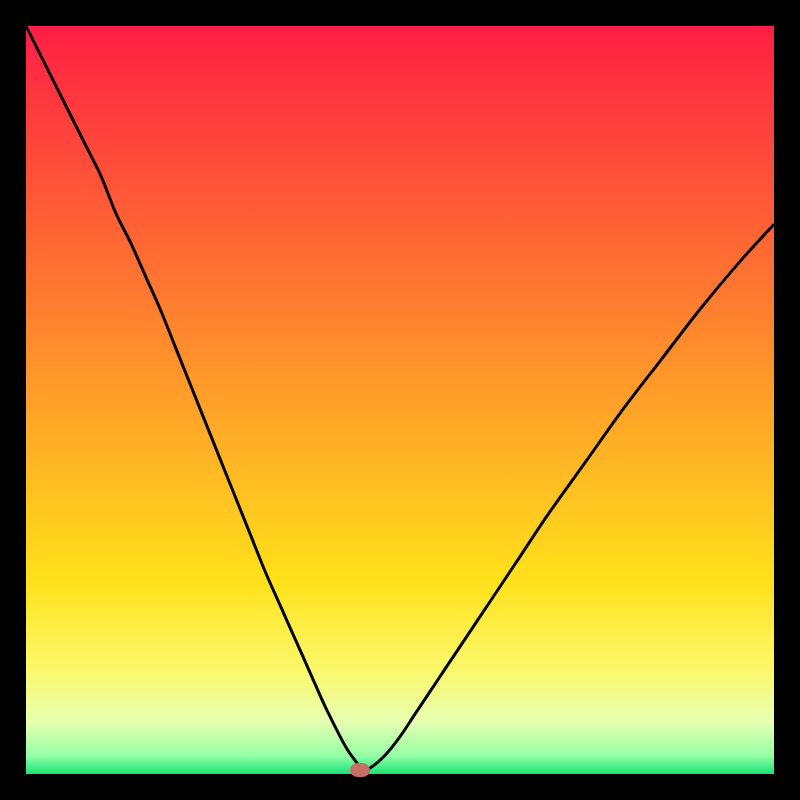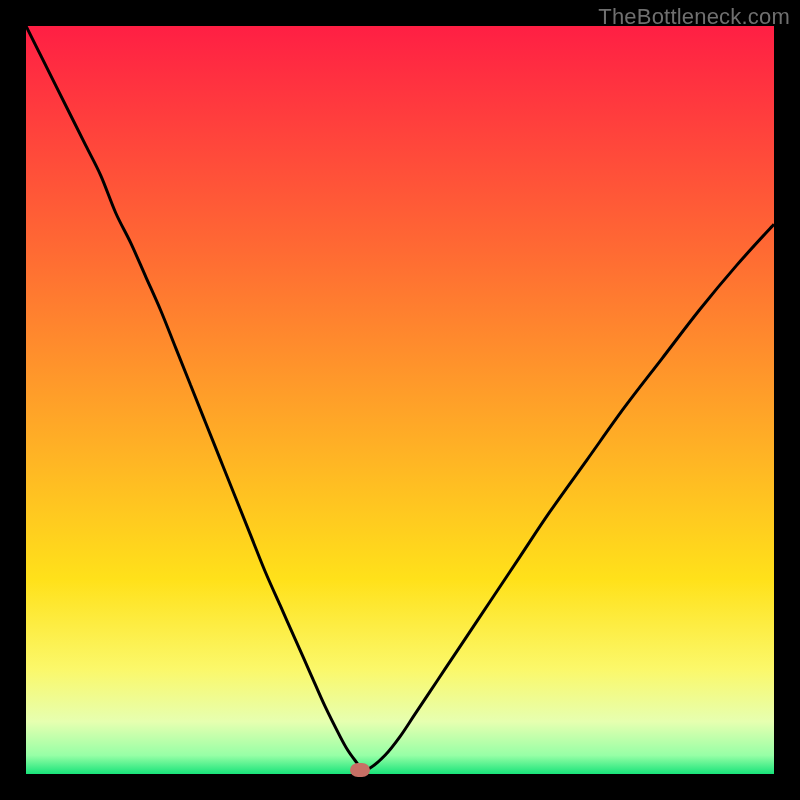--- a/index.html
+++ b/index.html
@@ -58,21 +58,20 @@
     width: 20px;
     height: 14px;
     border-radius: 8px / 7px;
     transform: translate(-50%, -50%);
   }
 </style>
 </head>
 <body>
 
 <div class="frame">
-  <div class="watermark">TheBottleneck.com</div>
 
   <div class="plot" id="plot" style="--c0: #ff1f44; --c1: #ff6a33; --c2: #ffad26; --c3: #ffe11a; --c4: #fbf86a; --c5: #e6ffb0; --c6: #97ffa6; --c7: #18e37a;">
     <svg class="svg-layer" id="svg" viewBox="0 0 748 748" preserveAspectRatio="none">
       <path id="curve" fill="none" stroke-width="3" stroke="#000000" d="M 0 0 C 2.4933333333333336 4.986666666666679, 9.973333333333333 19.94666666666675, 14.96 29.920000000000073 C 19.94666666666667 39.893333333333395, 24.933333333333337 49.866666666666596, 29.92 59.83999999999992 C 34.906666666666666 69.81333333333323, 39.89333333333333 79.78666666666663, 44.879999999999995 89.75999999999999 C 49.86666666666666 99.73333333333335, 54.85333333333334 109.70666666666672, 59.84 119.68000000000006 C 64.82666666666667 129.6533333333334, 69.81333333333333 138.38000000000002, 74.8 149.60000000000002 C 79.78666666666666 160.82000000000002, 84.77333333333333 175.78, 89.75999999999999 187 C 94.74666666666666 198.22, 99.73333333333335 206.3233333333334, 104.72000000000001 216.92000000000007 C 109.70666666666668 227.51666666666674, 114.69333333333334 239.35999999999999, 119.68 250.57999999999998 C 124.66666666666667 261.79999999999995, 129.6533333333333 272.39666666666665, 134.64 284.24 C 139.62666666666667 296.08333333333337, 144.61333333333332 309.1733333333334, 149.6 321.64000000000004 C 154.58666666666667 334.1066666666667, 159.57333333333332 346.5733333333333, 164.56 359.03999999999996 C 169.54666666666668 371.5066666666666, 174.5333333333333 383.9733333333333, 179.51999999999998 396.44 C 184.50666666666666 408.9066666666667, 189.49333333333334 421.37333333333333, 194.48000000000002 433.84000000000003 C 199.4666666666667 446.30666666666673, 204.45333333333338 458.77333333333337, 209.44000000000003 471.24 C 214.42666666666668 483.70666666666665, 219.41333333333336 496.17333333333335, 224.4 508.64 C 229.38666666666666 521.1066666666667, 234.37333333333333 534.1966666666666, 239.36 546.04 C 244.3466666666667 557.8833333333333, 249.33333333333337 568.48, 254.32000000000002 579.7 C 259.3066666666667 590.9200000000001, 264.2933333333333 602.14, 269.28 613.36 C 274.26666666666665 624.58, 279.25333333333333 635.8, 284.24 647.02 C 289.2266666666667 658.24, 294.2133333333333 670.0833333333334, 299.2 680.6800000000001 C 304.18666666666667 691.2766666666668, 310.41999999999996 703.3693333333333, 314.15999999999997 710.6 C 317.9 717.8306666666667, 319.14666666666665 720.0746666666666, 321.64 724.064 C 324.1333333333333 728.0533333333333, 326.62666666666667 731.2946666666667, 329.12 734.536 C 331.61333333333334 737.7773333333332, 334.1066666666667 742.2653333333333, 336.6 743.512 C 339.09333333333336 744.7586666666666, 340.34000000000003 744.3846666666666, 344.08000000000004 742.016 C 347.82000000000005 739.6473333333333, 354.0533333333333 734.536, 359.03999999999996 729.3 C 364.02666666666664 724.064, 369.0133333333333 717.4566666666667, 374 710.6 C 378.9866666666667 703.7433333333333, 382.7266666666667 697.51, 388.96000000000004 688.16 C 395.1933333333334 678.81, 403.9200000000001 665.72, 411.40000000000003 654.5 C 418.88 643.28, 425.11333333333334 633.9300000000001, 433.84 620.84 C 442.5666666666666 607.75, 453.78666666666663 590.9200000000001, 463.76 575.96 C 473.73333333333335 561, 483.70666666666665 546.0400000000001, 493.68 531.08 C 503.65333333333336 516.12, 512.38 502.40666666666664, 523.6 486.2 C 534.82 469.99333333333334, 548.5333333333333 451.29333333333335, 561 433.84000000000003 C 573.4666666666667 416.3866666666667, 585.9333333333333 398.31000000000006, 598.4 381.48 C 610.8666666666667 364.65, 623.3333333333333 349.0666666666666, 635.8 332.85999999999996 C 648.2666666666667 316.6533333333333, 660.7333333333333 299.8233333333333, 673.2 284.24 C 685.6666666666667 268.6566666666667, 698.1333333333333 253.69666666666663, 710.6 239.35999999999996 C 723.0666666666667 225.02333333333328, 741.7666666666667 205.07666666666668, 748 198.22000000000003"></path>
     </svg>
     <div class="marker" id="marker" style="left: 334.356px; top: 743.512px; background: rgb(199, 111, 101);"></div>
   </div>
 </div>
 
 </body></html>

